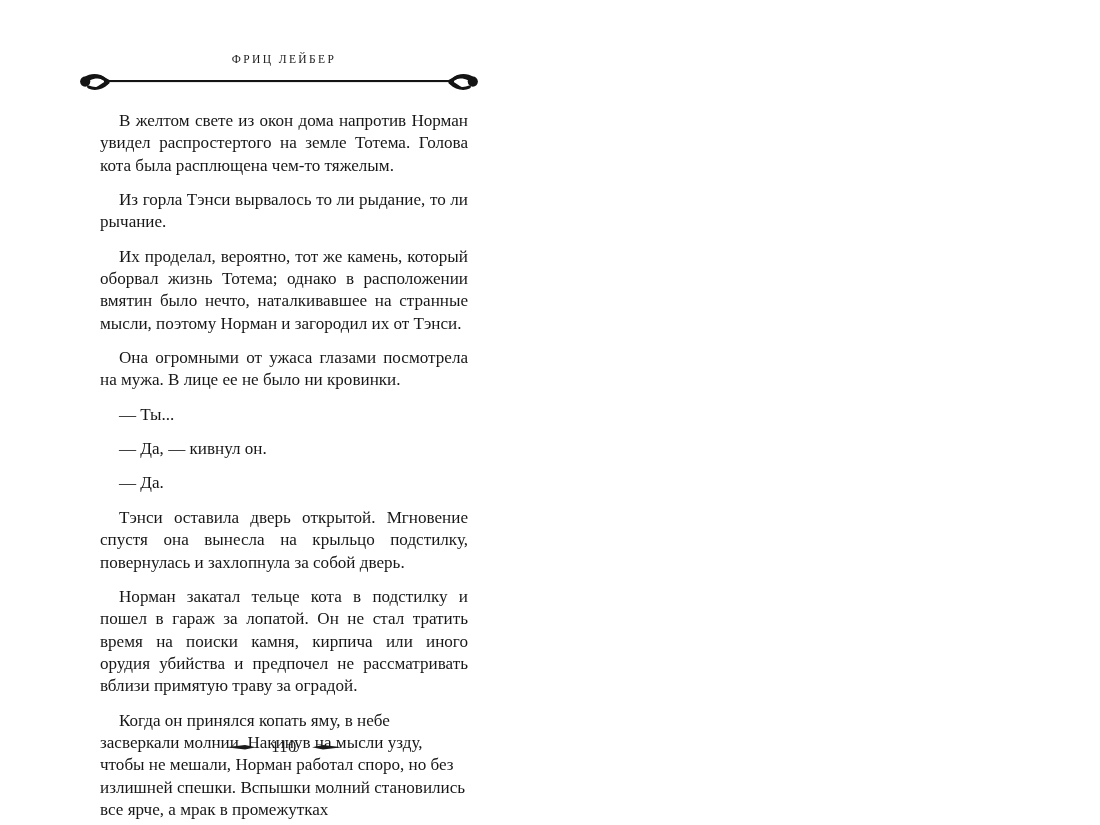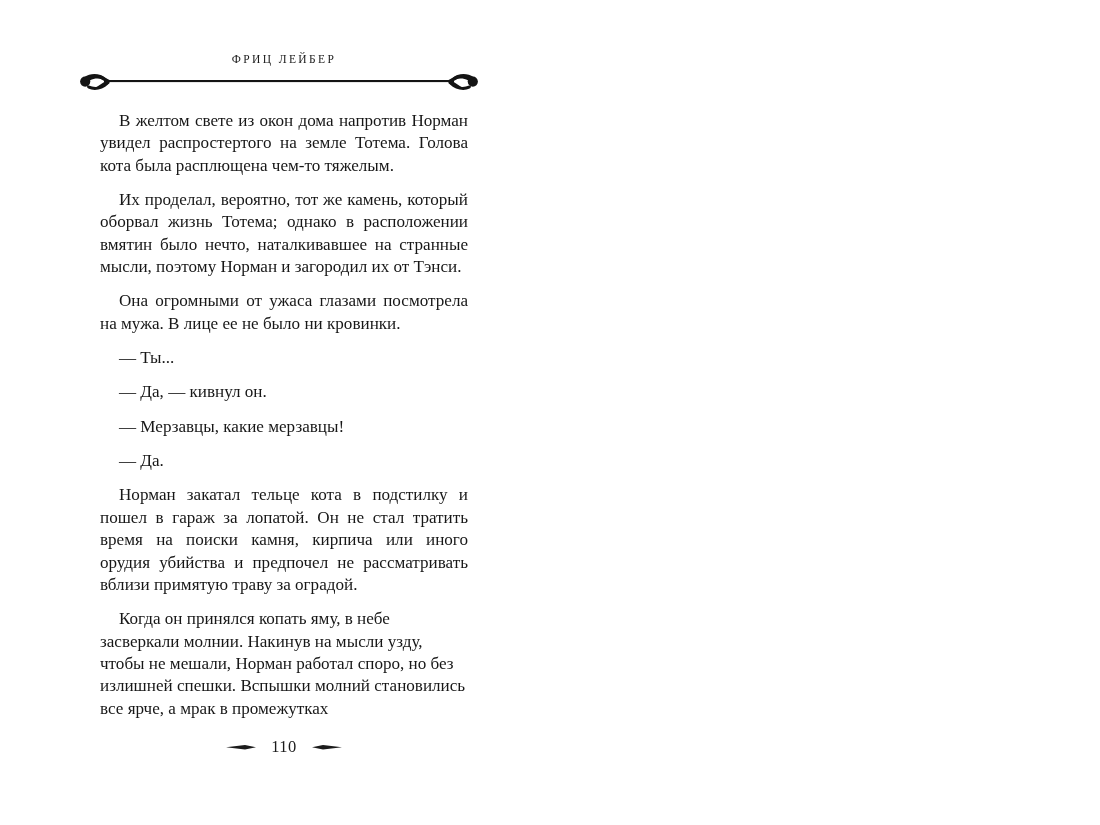--- a/index.html
+++ b/index.html
@@ -121,26 +121,27 @@
                    C378.0 8.3, 385.0 7.6, 389.8 10.3 C392.2 11.7, 394.4 11.2, 395.5 7.0 Z"></path>
           <path d="M391.0 15.6 C386.0 18.0, 378.6 17.2, 373.4 13.4 C370.6 11.4, 369.7 12.1, 372.0 14.6
                    C376.8 19.8, 386.0 21.3, 391.6 18.6 C393.6 17.6, 393.4 14.8, 391.0 15.6 Z"></path>
           <path d="M379.0 5.6 L370.5 10.0 L370.5 13.2 L379.0 17.8 L383.4 17.0 L375.0 11.6 L383.4 6.4 Z"></path>
         </g>
       </svg>
     </div>
 
     <div class="column">
       <p>В желтом свете из окон дома напротив Норман увидел распростертого на земле Тотема. Голова кота была расплющена чем-то тяжелым.</p>
+      <p>Из горла Тэнси вырвалось то ли рыдание, то ли рычание.</p>
       <p>Их проделал, вероятно, тот же камень, который оборвал жизнь Тотема; однако в расположении вмятин было нечто, наталкивавшее на странные мысли, поэтому Норман и загородил их от Тэнси.</p>
       <p>Она огромными от ужаса глазами посмотрела на мужа. В лице ее не было ни кровинки.</p>
       <p class="dlg">— Ты...</p>
       <p class="dlg">— Да, — кивнул он.</p>
-      <p class="dlg">— Мерзавцы, какие мерзавцы!</p>
       <p class="dlg">— Да.</p>
+      <p>Тэнси оставила дверь открытой. Мгновение спустя она вынесла на крыльцо подстилку, повернулась и захлопнула за собой дверь.</p>
       <p>Норман закатал тельце кота в подстилку и пошел в гараж за лопатой. Он не стал тратить время на поиски камня, кирпича или иного орудия убийства и предпочел не рассматривать вблизи примятую траву за оградой.</p>
       <p>Когда он принялся копать яму, в небе засверкали молнии. Накинув на мысли узду, чтобы не мешали, Норман работал споро, но без излишней спешки. Вспышки молний становились все ярче, а мрак в промежутках</p>
     </div>
 
     <div class="folio">
       <span class="folio-dash">
         <svg width="30" height="10" viewBox="0 0 30 10" aria-hidden="true">
           <path d="M0 5.2 L19 3.0 L30 5.2 L19 7.4 Z" fill="#1b1b1b"></path>
         </svg>
       </span>

